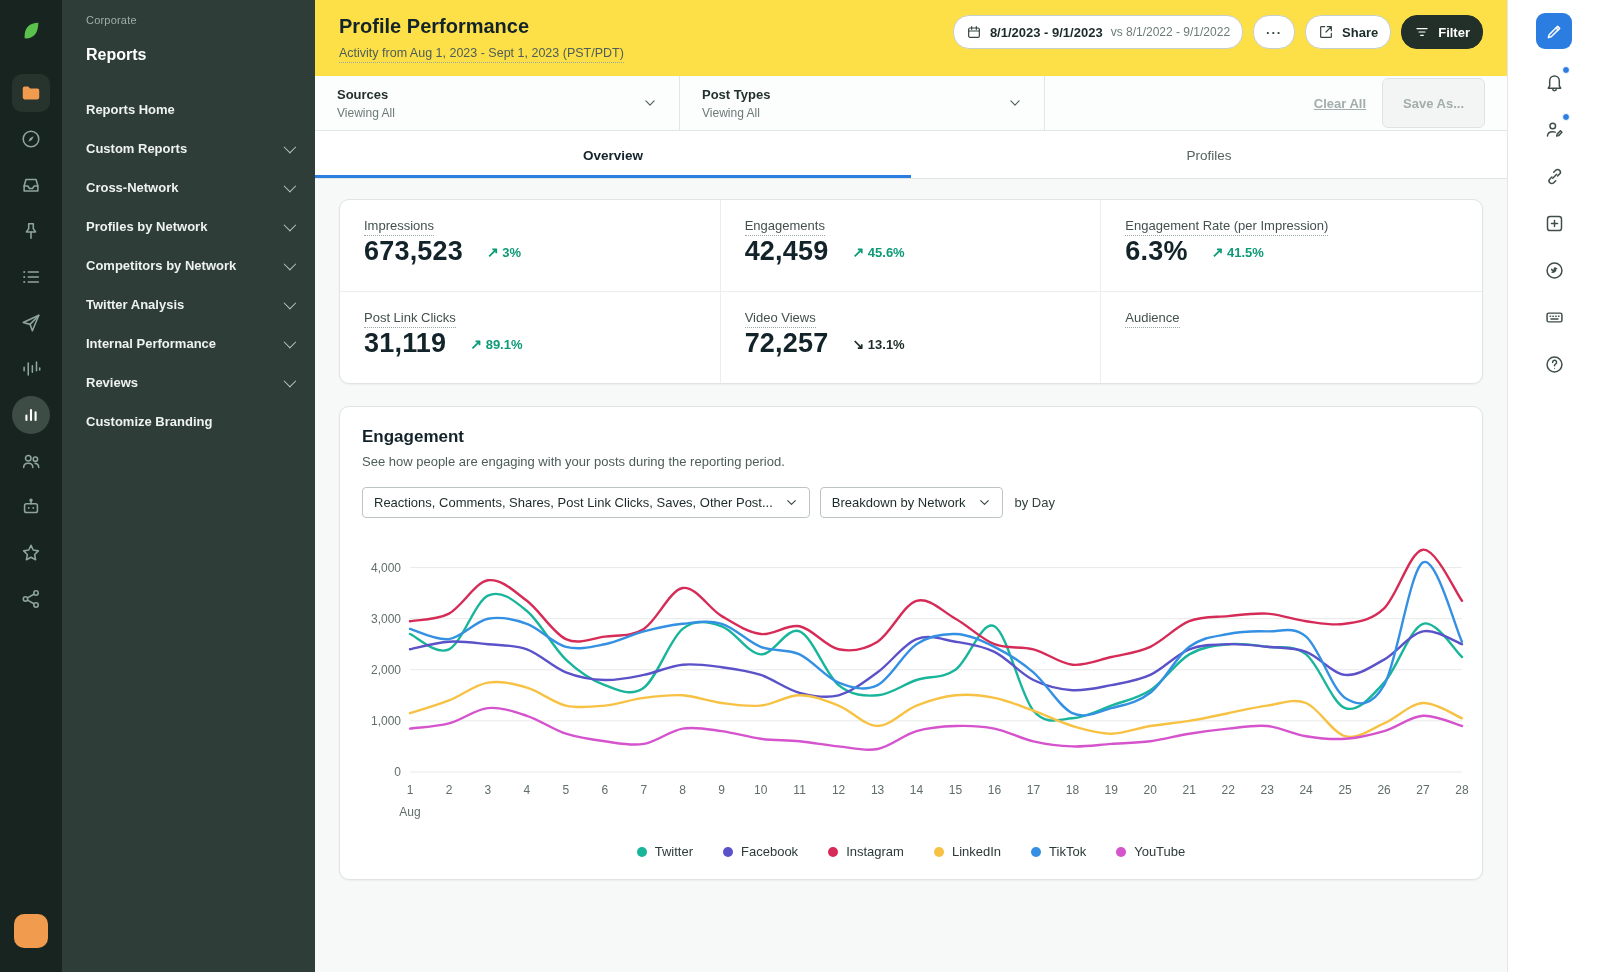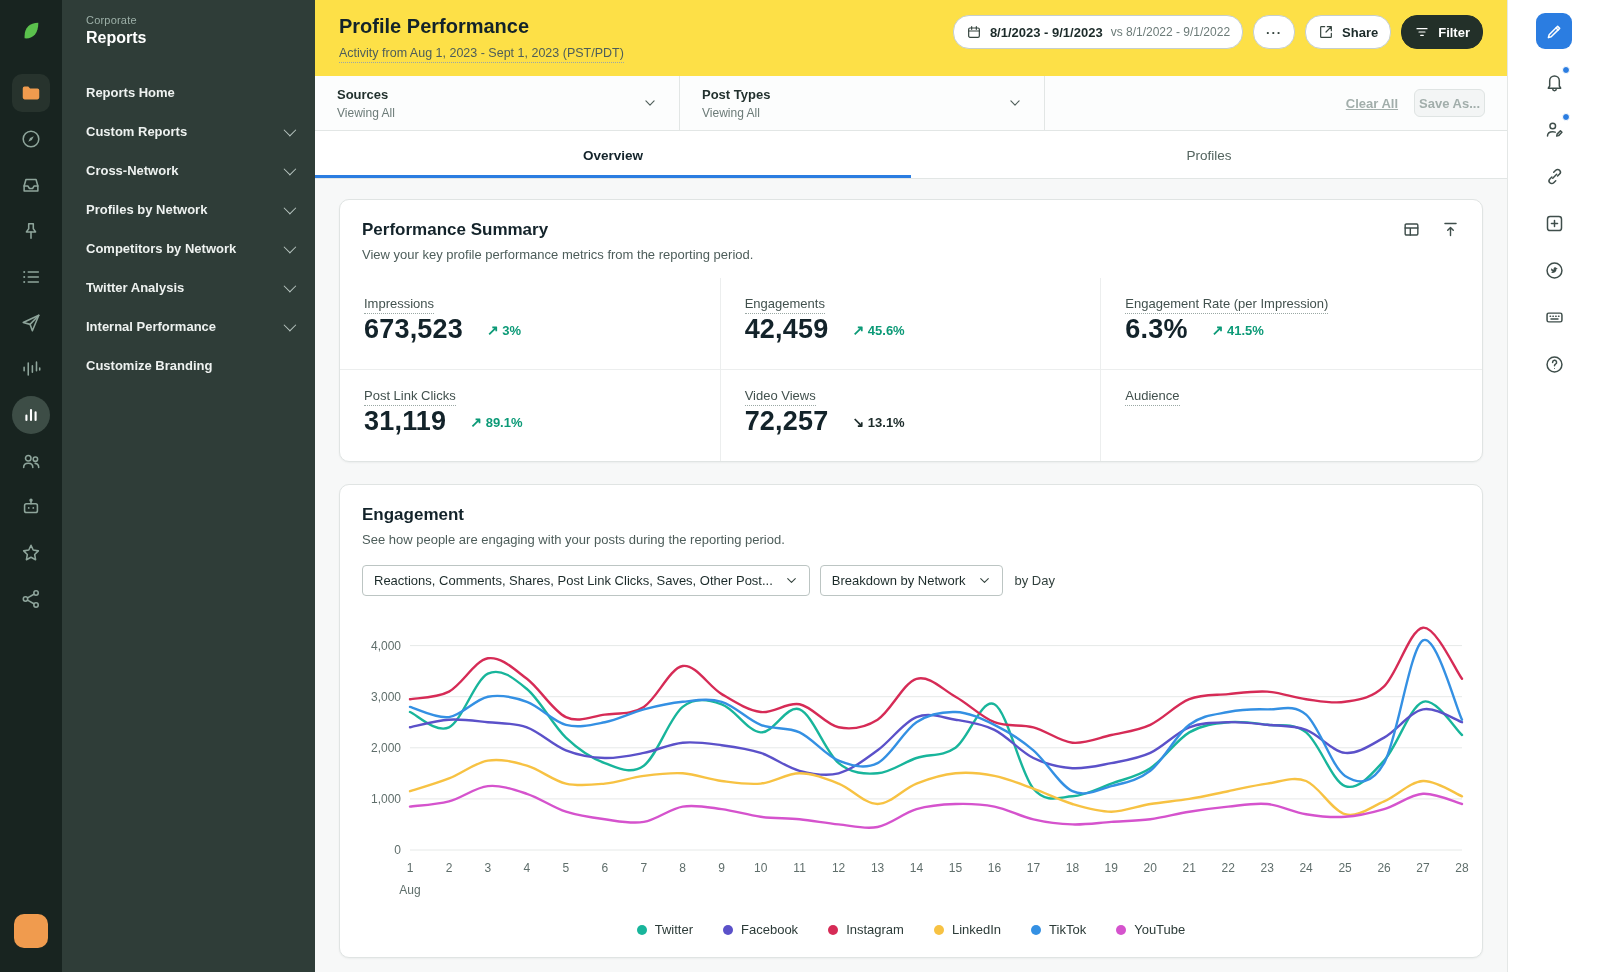--- a/index.html
+++ b/index.html
@@ -13,21 +13,21 @@
   .rail-item svg { width:22px; height:22px; stroke:currentColor; fill:none; stroke-width:1.7; stroke-linecap:round; stroke-linejoin:round; }
   .rail-logo { margin-bottom:24px; }
   .rail-item.folder { background:#27332d; color:#f09b4e; }
   .rail-item.active-report { background:#3d4d46; border-radius:50%; color:#ffffff; }
   .rail-spacer { flex:1; }
   .rail-avatar { width:34px; height:34px; border-radius:10px; background:#f09b4e; margin-bottom:24px; cursor:pointer; }
 
   
   .sidebar { width:253px; background:#2f3d38; flex-shrink:0; padding:14px 0 0 24px; color:#fff; }
   .side-eyebrow { font-size:11px; color:#9db0a8; letter-spacing:.2px; }
-  .side-title { font-size:16px; font-weight:bold; margin-top:3px; margin-bottom:26px; }
+  .side-title { font-size:16px; font-weight:bold; margin-top:20px; margin-bottom:26px; }
   .side-item { height:39px; display:flex; align-items:center; justify-content:space-between; padding-right:22px; font-size:13px; font-weight:bold; color:#eef2f0; cursor:pointer; }
   .chev { width:9px; height:9px; border-right:1.6px solid #b9c6c1; border-bottom:1.6px solid #b9c6c1; transform:rotate(45deg) translateY(-2px); }
 
   
   .main { flex:1; display:flex; flex-direction:column; background:#f7f8f8; min-width:0; overflow:hidden; }
 
   .page-header { background:#fde047; padding:15px 24px 13px; display:flex; justify-content:space-between; align-items:flex-start; }
   .page-title { font-size:20px; font-weight:bold; color:#13232a; }
   .page-sub { margin-top:8px; font-size:12.5px; color:#4d5d5a; border-bottom:1px dotted #9aa8a4; display:inline-block; padding-bottom:2px; cursor:default; }
   .header-actions { display:flex; gap:10px; align-items:center; }
@@ -40,21 +40,21 @@
   .btn-filter svg { stroke:#fff; }
 
   
   .filter-bar { background:#fcfdfd; border-bottom:1px solid #e2e6e5; display:flex; align-items:stretch; height:55px; }
   .filter-drop { width:365px; border-right:1px solid #e2e6e5; display:flex; align-items:center; justify-content:space-between; padding:0 22px; cursor:pointer; }
   .filter-drop .lab { font-size:13px; font-weight:bold; color:#22312e; }
   .filter-drop .val { font-size:12px; color:#6c7b78; margin-top:4px; }
   .filter-drop svg { width:14px; height:14px; stroke:#51605c; fill:none; stroke-width:2; stroke-linecap:round; stroke-linejoin:round; }
   .filter-right { margin-left:auto; display:flex; align-items:center; gap:16px; padding-right:22px; }
   .clear-all { font-size:13px; font-weight:bold; color:#a2aeab; text-decoration:underline; cursor:default; }
-  .save-as { height:28px; border:1px solid #dfe4e3; background:#f3f5f5; border-radius:6px; color:#a2aeab; font-size:13px; font-weight:bold; padding:0 4px; cursor:default; font-family:inherit; }
+  .save-as { height:50px; border:1px solid #dfe4e3; background:#f3f5f5; border-radius:6px; color:#a2aeab; font-size:13px; font-weight:bold; padding:0 20px; cursor:default; font-family:inherit; }
 
   
   .tabs { background:#fff; border-bottom:1px solid #e2e6e5; display:flex; }
   .tab { flex:1; text-align:center; padding:17px 0 15px; font-size:13.5px; color:#54645f; cursor:pointer; }
   .tab.active { color:#13232a; font-weight:bold; box-shadow: inset 0 -3px 0 #2b7de1; }
 
   
   .content { flex:1; overflow:hidden; padding:20px 24px 0; }
   .card { background:#fff; border:1px solid #e0e4e3; border-radius:10px; box-shadow:0 1px 2px rgba(20,40,35,.05); margin-bottom:22px; }
   .card-head { padding:20px 22px 16px; display:flex; justify-content:space-between; align-items:flex-start; }
@@ -209,20 +209,24 @@
     <div class="side-item">
       <span>Competitors by Network</span>
       <span class="chev"></span>
     </div>
     <div class="side-item">
       <span>Twitter Analysis</span>
       <span class="chev"></span>
     </div>
     <div class="side-item">
       <span>Internal Performance</span>
+      <span class="chev"></span>
+    </div>
+    <div class="side-item">
+      <span>Reviews</span>
       <span class="chev"></span>
     </div>
     <div class="side-item">
       <span>Customize Branding</span>
     </div>
   </aside>
 
   <main class="main">
 
     <header class="page-header">
@@ -283,35 +287,20 @@
     </div>
 
     <div class="tabs">
       <div class="tab active">Overview</div>
       <div class="tab">Profiles</div>
     </div>
 
     <div class="content">
 
       <section class="card">
-        <div class="card-head">
-          <div>
-            <h2 class="card-title">Performance Summary</h2>
-            <p class="card-desc">View your key profile performance metrics from the reporting period.</p>
-          </div>
-          <div class="card-icons">
-            <svg viewBox="0 0 24 24">
-                <rect x="4" y="5" width="16" height="14" rx="1.5"></rect>
-                <path d="M4 10h16M10.5 10v9"></path>
-              </svg>
-            <svg viewBox="0 0 24 24">
-                <path d="M5 4.5h14M12 19.5v-10M8.5 13L12 9.5l3.5 3.5"></path>
-              </svg>
-          </div>
-        </div>
         <div class="metrics-grid">
           <div class="metric">
             <span class="metric-label">Impressions</span>
             <div class="metric-row">
               <span class="metric-value">673,523</span>
               <span class="trend up"><span class="arrow">↗</span> <span>3%</span></span>
             </div>
           </div>
           <div class="metric">
             <span class="metric-label">Engagements</span>

